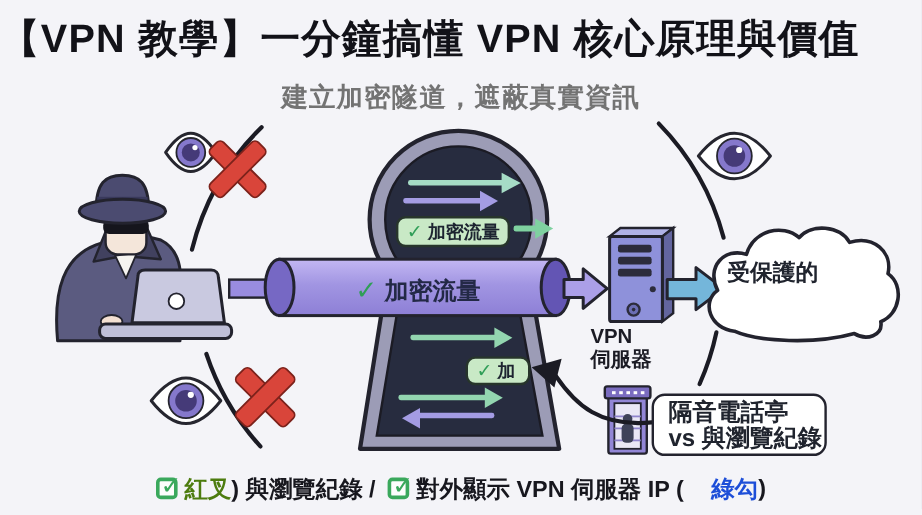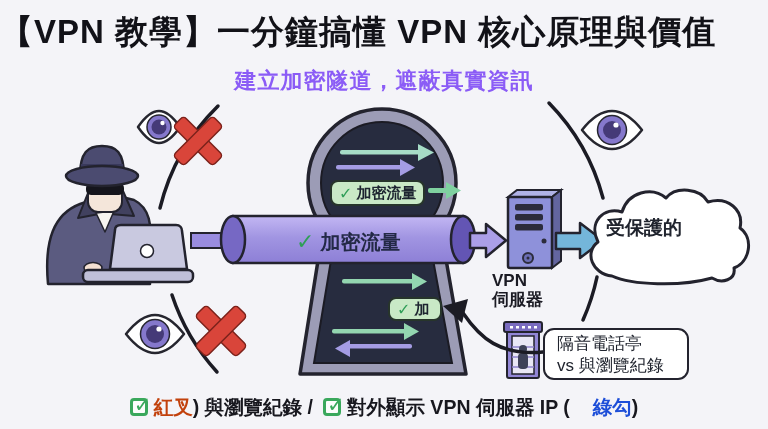--- a/index.html
+++ b/index.html
@@ -11,21 +11,21 @@
   }
   .abs{position:absolute;}
   svg{display:block;}
   .page-title{
     left:0;right:0;top:10px;text-align:left;
     font-size:33px;font-weight:900;letter-spacing:1px;color:#121218;
     white-space:nowrap;
   }
   .page-subtitle{
     left:0;right:0;top:66px;text-align:center;
-    font-size:22px;font-weight:800;color:#8b5cf6;letter-spacing:1px;
+    font-size:22px;font-weight:800;color:#737373;letter-spacing:1px;
     white-space:nowrap;
   }
   .badge-green{
     display:flex;align-items:center;gap:4px;
     background:#c9e9c6;border:2.5px solid #27352b;border-radius:8px;
     padding:0 7px;box-sizing:border-box;
     font-weight:900;color:#1d2430;white-space:nowrap;
   }
   .check-glyph{color:#2f9e57;font-weight:900;}
   .inner-badge{left:330px;top:180px;height:26px;font-size:15px;}
@@ -42,38 +42,38 @@
     font-weight:900;color:#1b1b24;line-height:19px;font-size:17px;
   }
   .cloud-label{
     left:606px;top:216px;width:118px;
     font-weight:900;color:#20242e;line-height:24px;font-size:19px;
   }
   .note-box{
     left:543px;top:328px;width:146px;height:52px;box-sizing:border-box;
     background:#ffffff;border:2.5px solid #23232e;border-radius:11px;
     padding:3px 0 0 12px;
-    font-size:17px;font-weight:400;color:#20242e;line-height:22px;
+    font-size:20px;font-weight:700;color:#20242e;line-height:22px;
     white-space:nowrap;
   }
   .footer-line{
     left:0;right:0;top:392px;height:30px;
     display:flex;align-items:center;justify-content:center;
     font-size:19.5px;font-weight:800;color:#17171e;white-space:nowrap;
   }
   .checkbox{
     width:18px;height:18px;flex:0 0 18px;box-sizing:border-box;
     border:3px solid #3aa85c;border-radius:4px;background:#fcfdfc;
     position:relative;margin:0 6px 0 0;
   }
   .checkbox .check-glyph{
     position:absolute;left:1px;top:-8px;font-size:21px;color:#3aa85c;
   }
   .checkbox.second{margin-left:10px;}
-  .hl-red{color:#c2410c;}
+  .hl-red{color:#4d7c0f;}
   .hl-green{color:#1d4ed8;margin-left:23px;}
 </style>
 </head>
 <body>
 
 <div class="stage">
 
   <svg class="abs" style="left:0;top:0;" width="768" height="429" viewBox="0 0 768 429">
 
     <g fill="none" stroke="#1b1b24" stroke-width="3.5" stroke-linecap="round">

